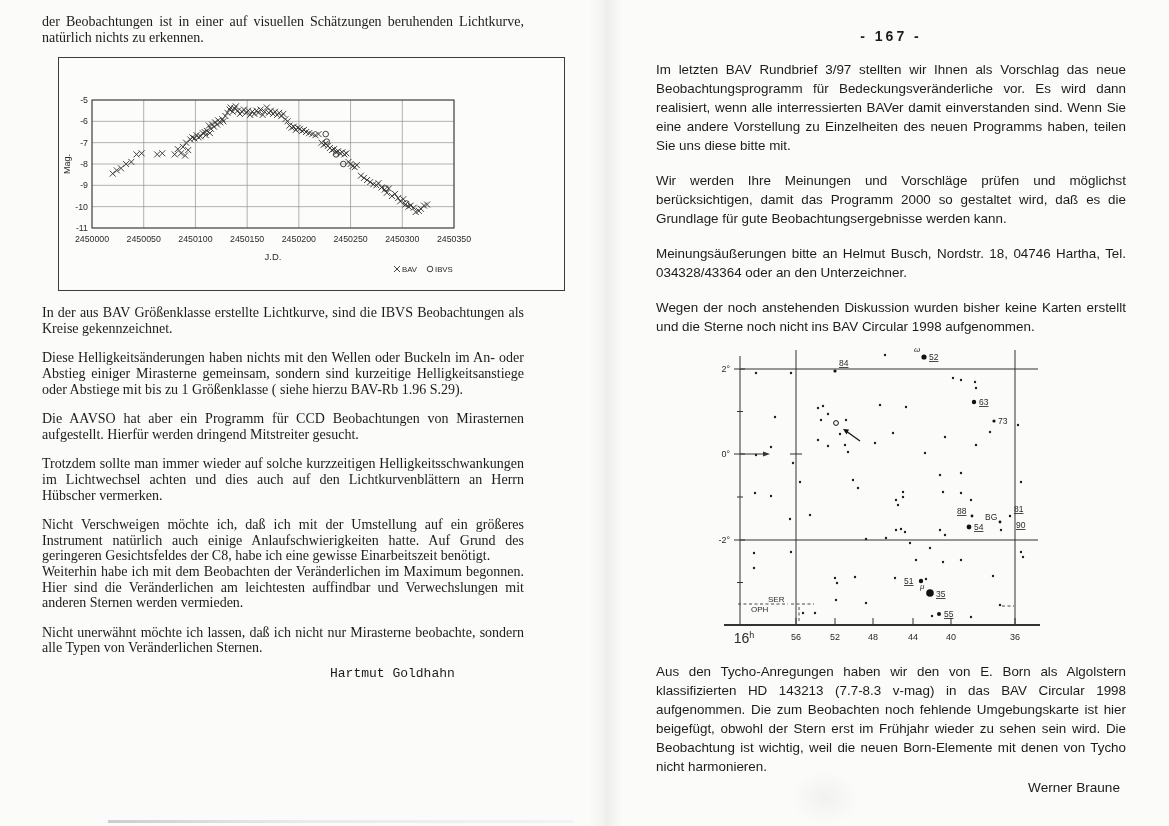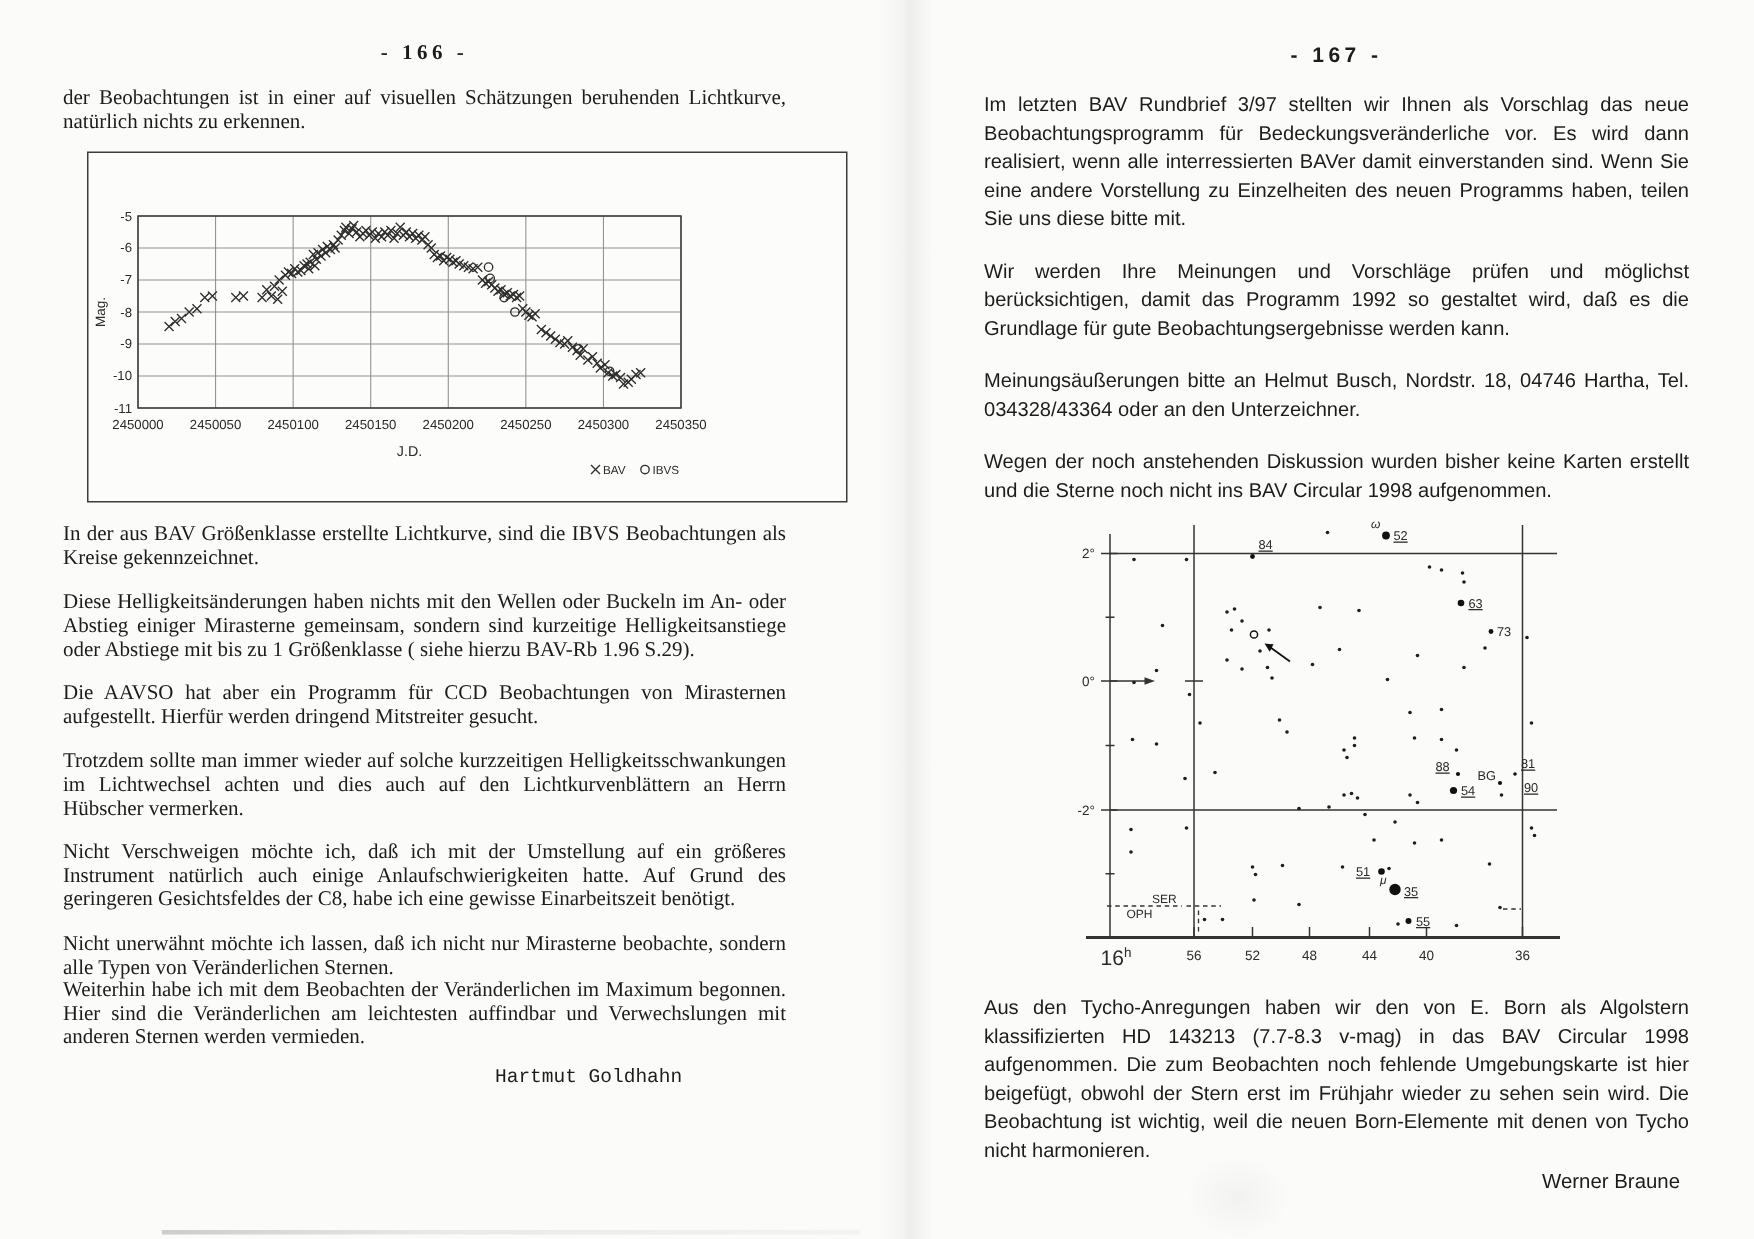--- a/index.html
+++ b/index.html
@@ -27,21 +27,20 @@
   .smudge-a{position:absolute;left:108px;top:820px;width:465px;height:3px;
     background:linear-gradient(90deg,#b9b9b9,#e2e2e2 40%,#efefef);opacity:.7;}
   .smudge-b{position:absolute;left:790px;top:770px;width:70px;height:56px;pointer-events:none;
     background:radial-gradient(ellipse at center,rgba(120,120,120,0.07),rgba(0,0,0,0) 70%);}
   svg text{font-family:"Liberation Sans", sans-serif;fill:#2a2a2a;}
 </style>
 </head>
 <body>
 
 <div class="page" id="page-166">
-  <div class="pageno">-  166  -</div>
   <p class="para">der Beobachtungen ist in einer auf visuellen Schätzungen beruhenden Lichtkurve, natürlich nichts zu erkennen.</p>
   <div id="lightcurve-fig">
     <svg id="lc-svg" width="505" height="232" viewBox="0 0 505 232">
         <g stroke="#8f8f8f" stroke-width="0.7">
           <line x1="33" y1="42" x2="33" y2="170"></line>
           <line x1="84.71428571428571" y1="42" x2="84.71428571428571" y2="170"></line>
           <line x1="136.42857142857142" y1="42" x2="136.42857142857142" y2="170"></line>
           <line x1="188.14285714285714" y1="42" x2="188.14285714285714" y2="170"></line>
           <line x1="239.85714285714283" y1="42" x2="239.85714285714283" y2="170"></line>
           <line x1="291.57142857142856" y1="42" x2="291.57142857142856" y2="170"></line>
@@ -217,31 +216,31 @@
           <text x="376" y="214">IBVS</text>
         </g>
       </svg>
   </div>
   <div id="left-paragraphs">
       <p class="para">In der aus BAV Größenklasse erstellte Lichtkurve, sind die IBVS  Beobachtungen als Kreise gekennzeichnet.</p>
       <p class="para">Diese Helligkeitsänderungen haben nichts mit den Wellen oder Buckeln im An- oder Abstieg einiger Mirasterne gemeinsam, sondern sind kurzeitige Helligkeitsanstiege oder Abstiege mit bis zu 1 Größenklasse ( siehe hierzu BAV-Rb 1.96 S.29).</p>
       <p class="para">Die AAVSO hat aber ein Programm für CCD Beobachtungen von Mirasternen aufgestellt. Hierfür werden dringend Mitstreiter gesucht.</p>
       <p class="para">Trotzdem sollte man immer wieder auf solche kurzzeitigen Helligkeitsschwankungen im Lichtwechsel achten und dies auch auf den Lichtkurvenblättern an Herrn Hübscher vermerken.</p>
       <p class="para">Nicht Verschweigen möchte ich, daß ich  mit der Umstellung auf ein größeres Instrument natürlich auch einige Anlaufschwierigkeiten hatte. Auf Grund des geringeren Gesichtsfeldes der C8, habe ich eine gewisse Einarbeitszeit benötigt.</p>
+      <p class="para tight">Weiterhin habe ich mit dem Beobachten der Veränderlichen im Maximum begonnen. Hier sind die Veränderlichen am leichtesten auffindbar und Verwechslungen mit anderen Sternen werden vermieden.</p>
       <p class="para">Nicht unerwähnt möchte ich lassen, daß ich nicht nur Mirasterne beobachte, sondern alle Typen von Veränderlichen Sternen.</p>
-      <p class="para tight">Weiterhin habe ich mit dem Beobachten der Veränderlichen im Maximum begonnen. Hier sind die Veränderlichen am leichtesten auffindbar und Verwechslungen mit anderen Sternen werden vermieden.</p>
     </div>
   <div class="sig-left">Hartmut Goldhahn</div>
 </div>
 
 <div class="page" id="page-167">
   <div class="pageno">-  167  -</div>
   <div id="right-paragraphs">
       <p class="para">Im letzten BAV Rundbrief 3/97 stellten wir Ihnen als Vorschlag das neue Beobachtungsprogramm für Bedeckungsveränderliche vor. Es wird dann realisiert, wenn alle interressierten BAVer damit einverstanden sind. Wenn Sie eine andere Vorstellung zu Einzelheiten des neuen Programms haben, teilen Sie uns diese bitte mit.</p>
-      <p class="para">Wir werden Ihre Meinungen und Vorschläge prüfen und möglichst berücksichtigen, damit das Programm 1992 so gestaltet wird, daß es die Grundlage für gute Beobachtungsergebnisse werden kann.</p>
+      <p class="para">Wir werden Ihre Meinungen und Vorschläge prüfen und möglichst berücksichtigen, damit das Programm 2000 so gestaltet wird, daß es die Grundlage für gute Beobachtungsergebnisse werden kann.</p>
       <p class="para">Meinungsäußerungen bitte an Helmut Busch, Nordstr. 18, 04746 Hartha, Tel. 034328/43364 oder an den Unterzeichner.</p>
       <p class="para">Wegen der noch anstehenden Diskussion wurden bisher keine Karten erstellt und die Sterne  noch nicht ins BAV Circular 1998 aufgenommen.</p>
     </div>
   <div id="starchart-fig">
     <svg id="sc-svg" width="332" height="302" viewBox="-24 -6 332 302">
         <g stroke="#333" stroke-width="1" fill="none">
           <line x1="2" y1="6" x2="2" y2="275"></line>
           <line x1="2" y1="19" x2="300" y2="19"></line>
           <line x1="2" y1="190" x2="300" y2="190"></line>
           <line x1="58" y1="0" x2="58" y2="275"></line>

